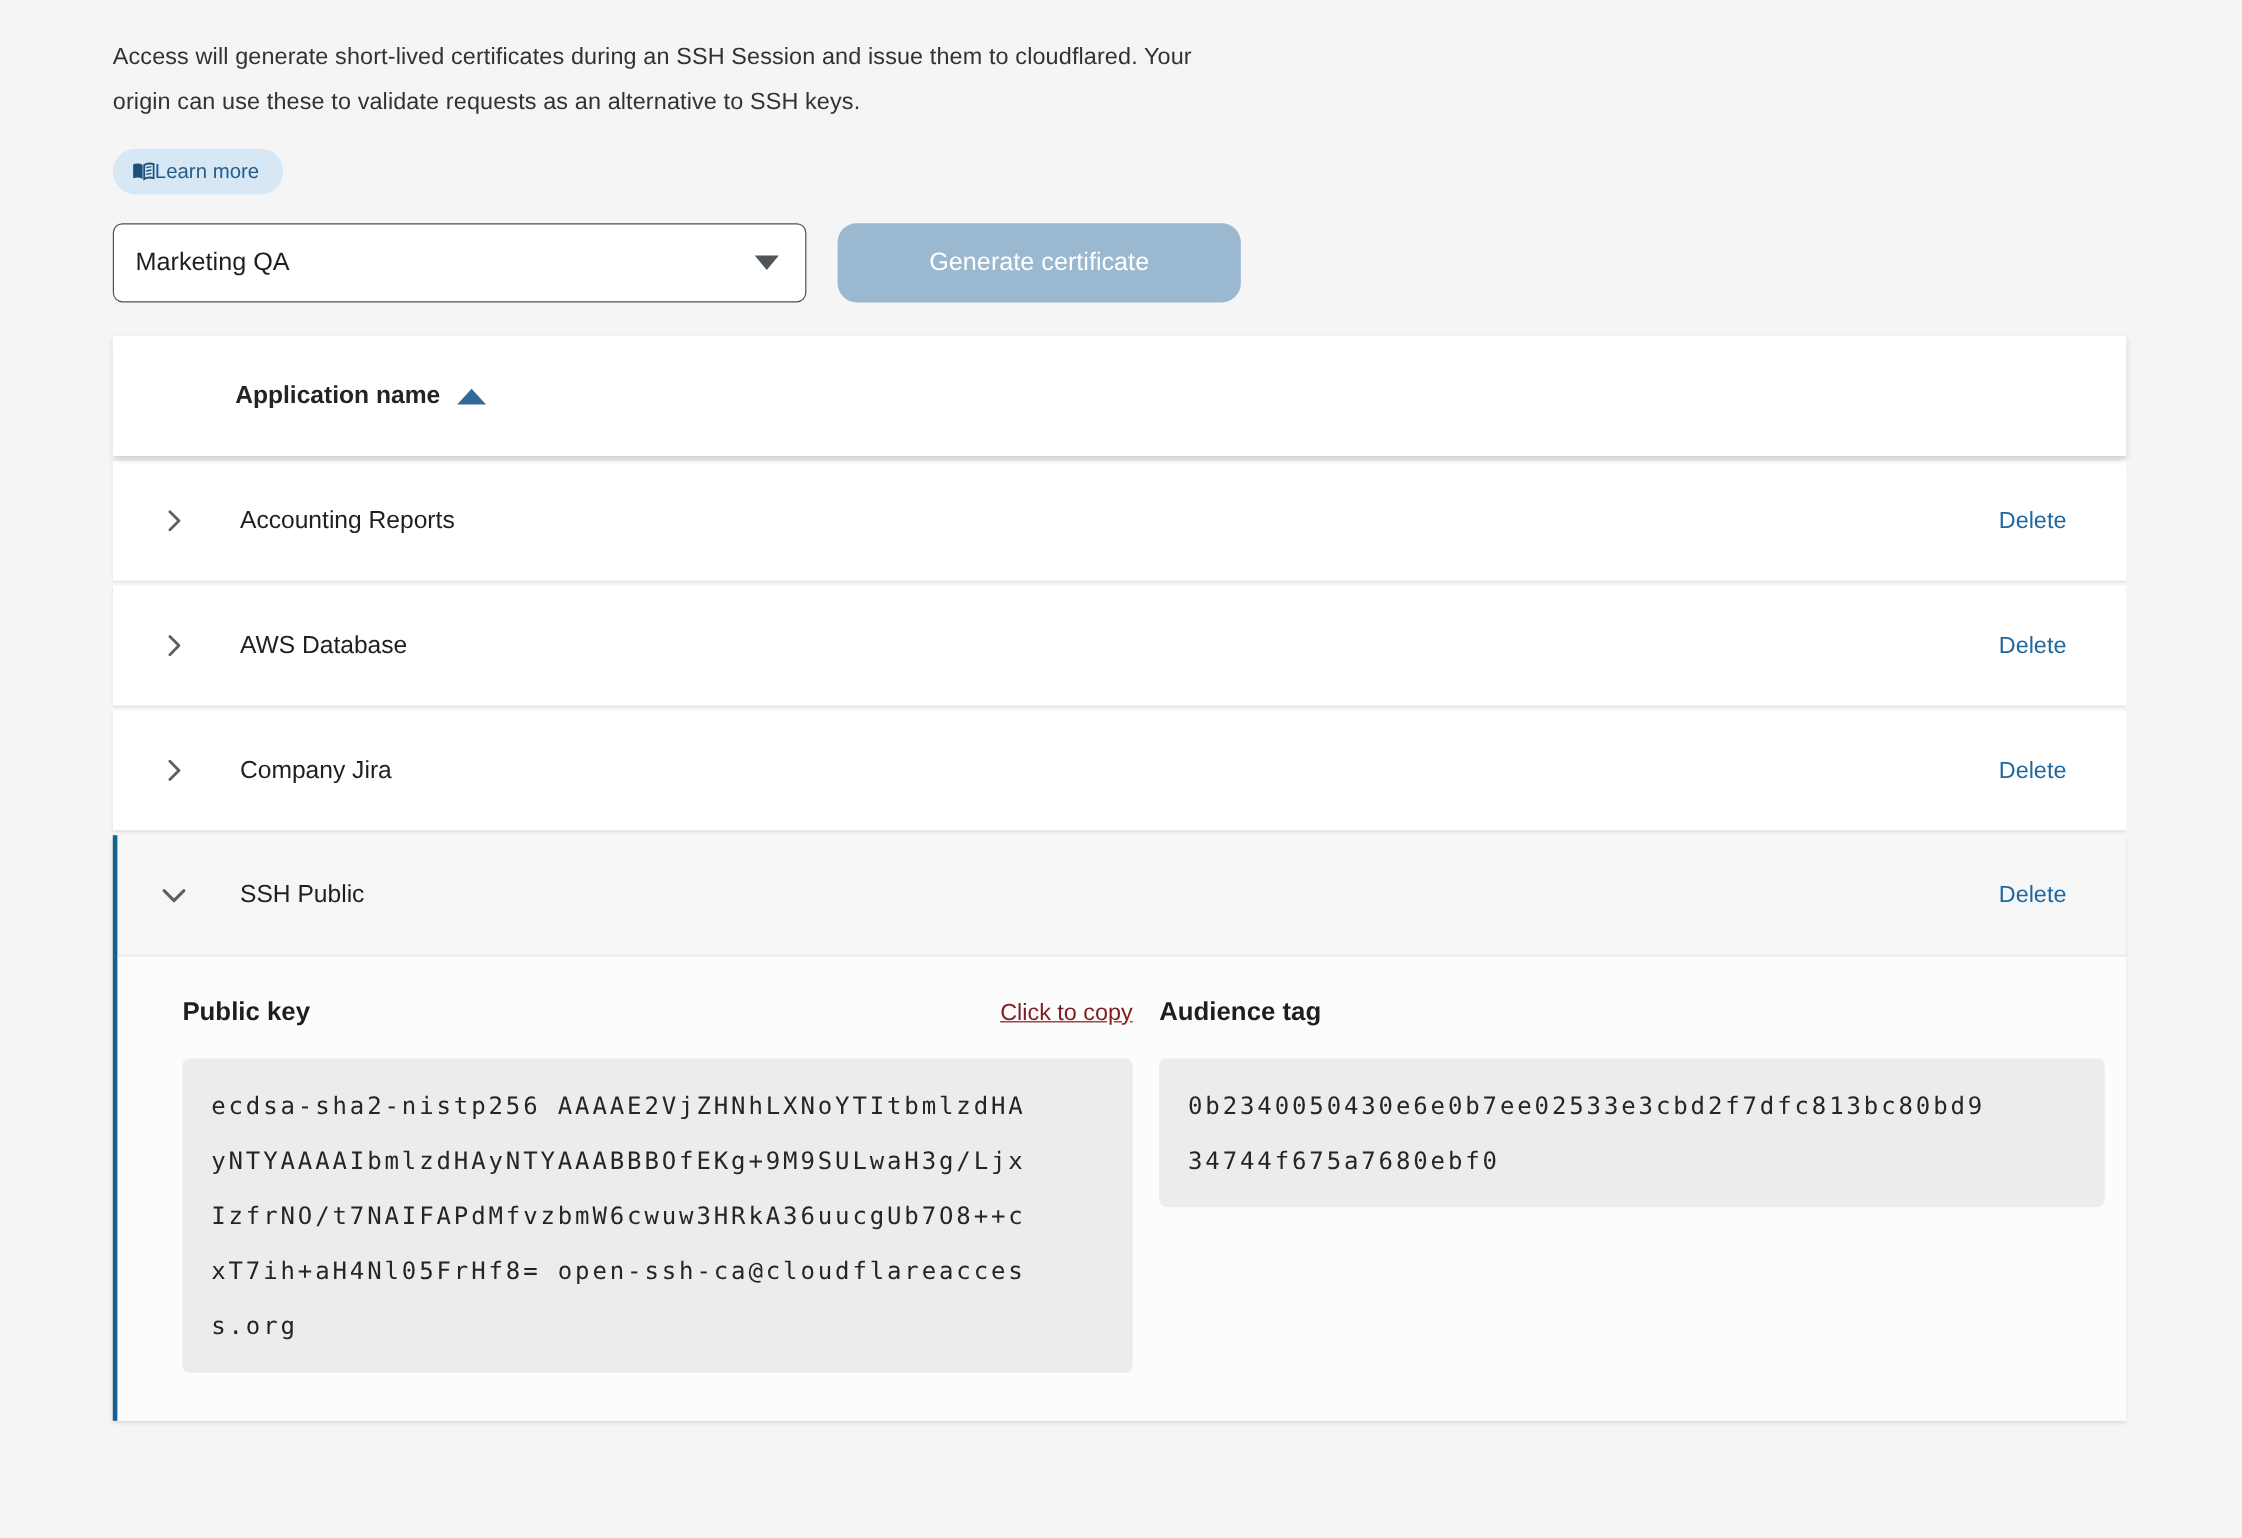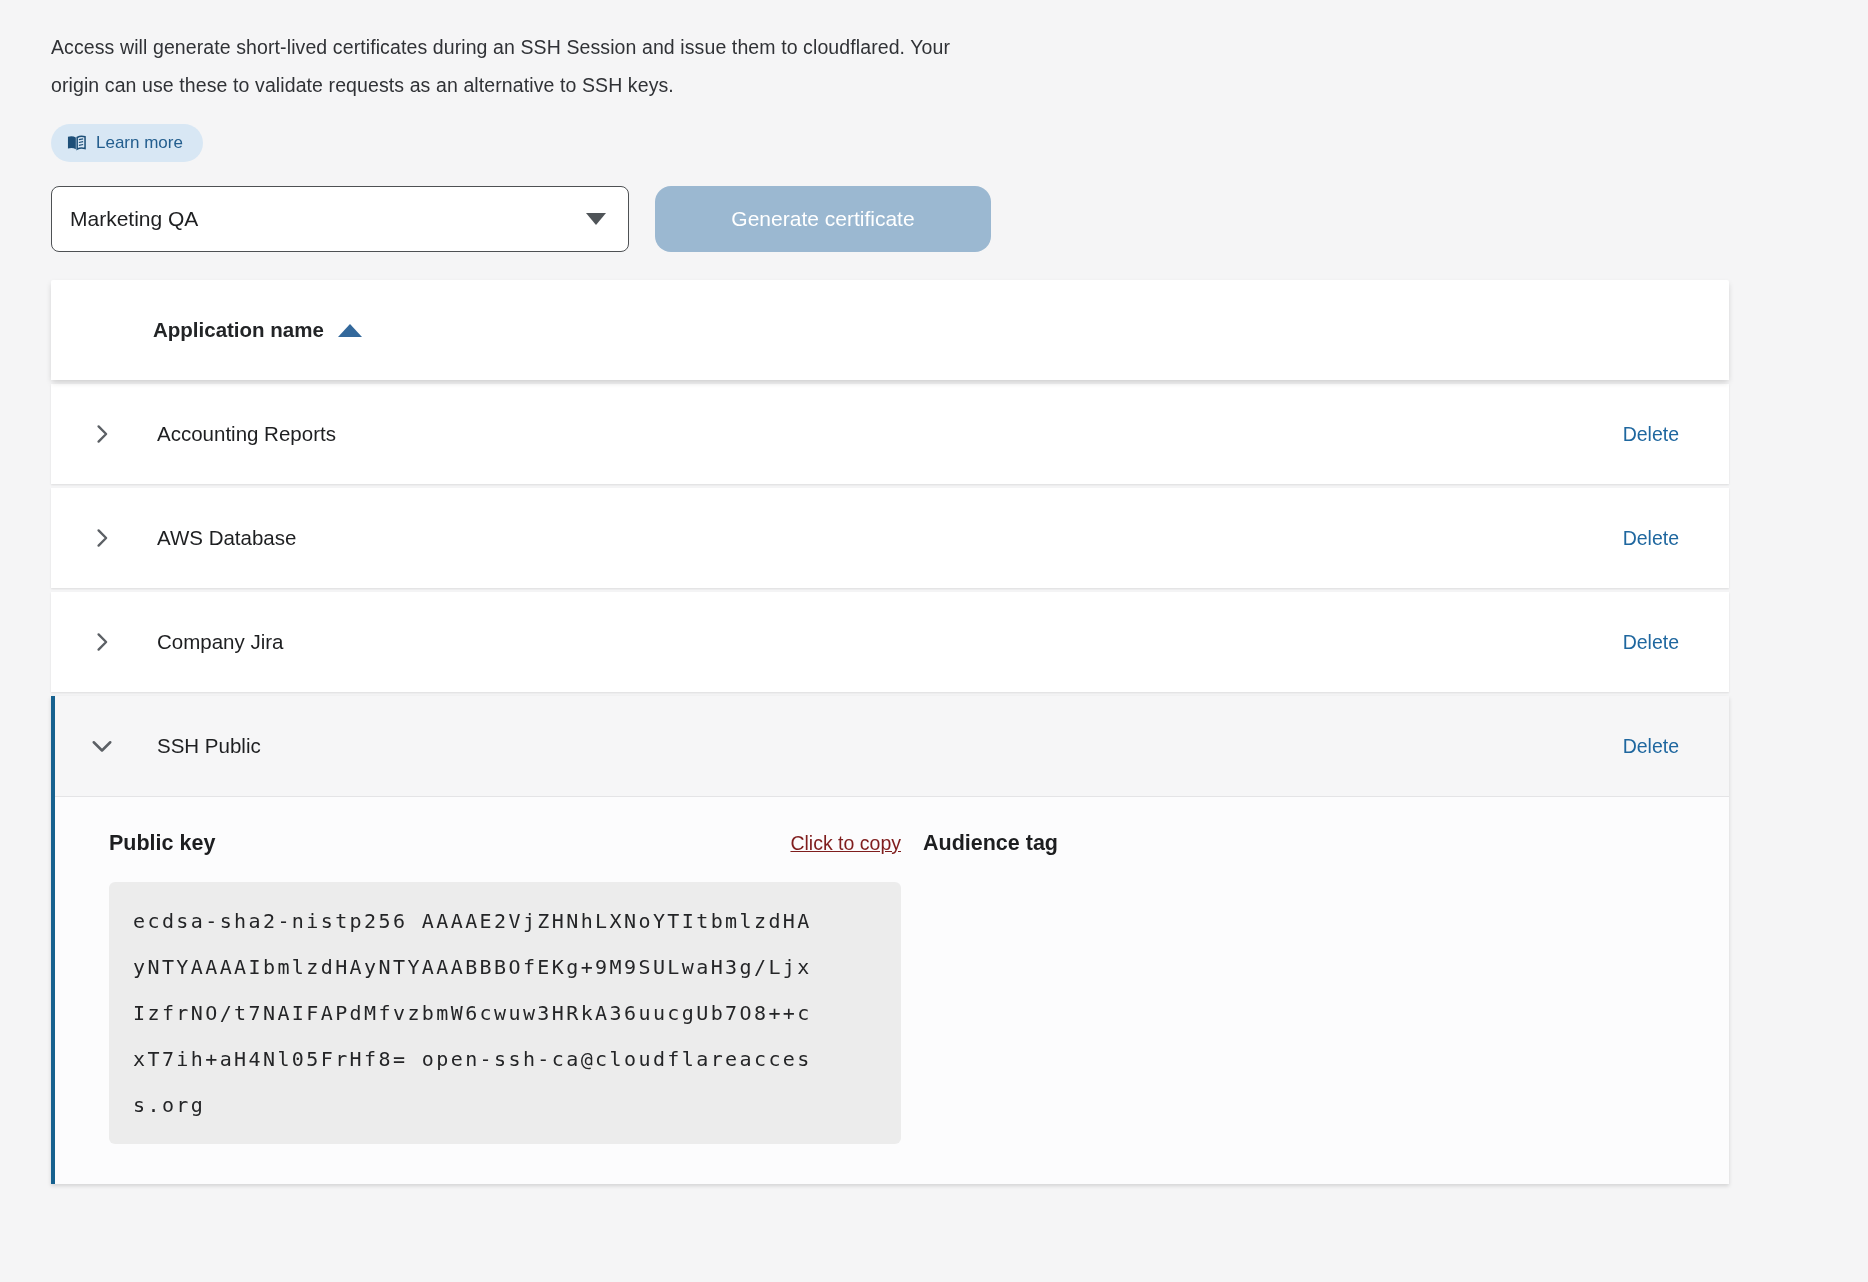--- a/index.html
+++ b/index.html
@@ -2,35 +2,34 @@
 <html><head>
 <meta charset="utf-8">
 <style>
   * { margin: 0; padding: 0; box-sizing: border-box; }
   html, body { width: 1868px; height: 1282px; overflow: hidden; }
   body {
     background: #f5f5f6;
     font-family: "Liberation Sans", sans-serif;
     color: #2e2e2e;
   }
-  .content { margin-left: 51px; width: 1678px; padding-top: 28px; }
+  .content { margin-left: 94px; width: 1678px; padding-top: 28px; }
 
   
   .intro {
     font-size: 19.5px;
     line-height: 38px;
     color: #303236;
     max-width: 925px;
     letter-spacing: 0.1px;
   }
   .learn-more {
     margin-top: 20px;
     display: inline-flex;
     align-items: center;
-    gap: 10px;
     background: #d8e7f4;
     border: none;
     border-radius: 19px;
     padding: 8px 20px 8px 16px;
     height: 38px;
     font-size: 17px;
     font-family: "Liberation Sans", sans-serif;
     color: #235e8e;
     cursor: pointer;
   }
@@ -245,18 +244,20 @@
           <div class="code-block">ecdsa-sha2-nistp256 AAAAE2VjZHNhLXNoYTItbmlzdHA
 yNTYAAAAIbmlzdHAyNTYAAABBBOfEKg+9M9SULwaH3g/Ljx
 IzfrNO/t7NAIFAPdMfvzbmW6cwuw3HRkA36uucgUb7O8++c
 xT7ih+aH4Nl05FrHf8= open-ssh-ca@cloudflareacces
 s.org</div>
         </div>
         <div class="col-aud">
           <div class="detail-head">
             <span class="detail-title">Audience tag</span>
           </div>
+          <div class="code-block">0b2340050430e6e0b7ee02533e3cbd2f7dfc813bc80bd9
+34744f675a7680ebf0</div>
         </div>
       </div>
     </div>
 
   </div>
 </div>
 
 </body></html>

